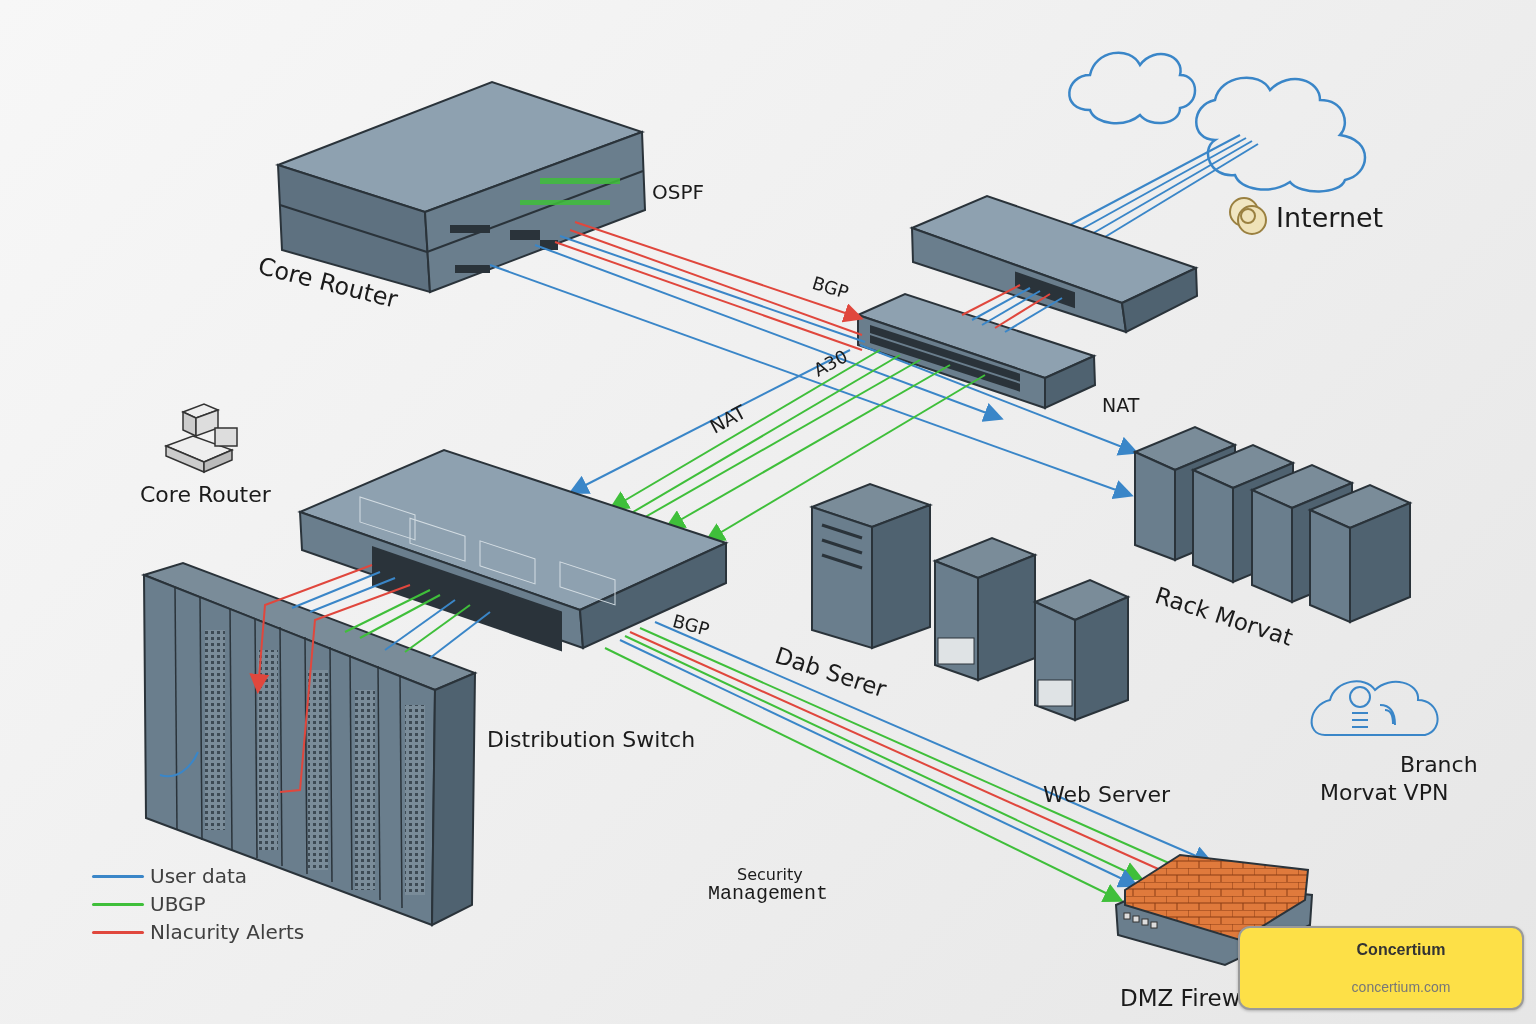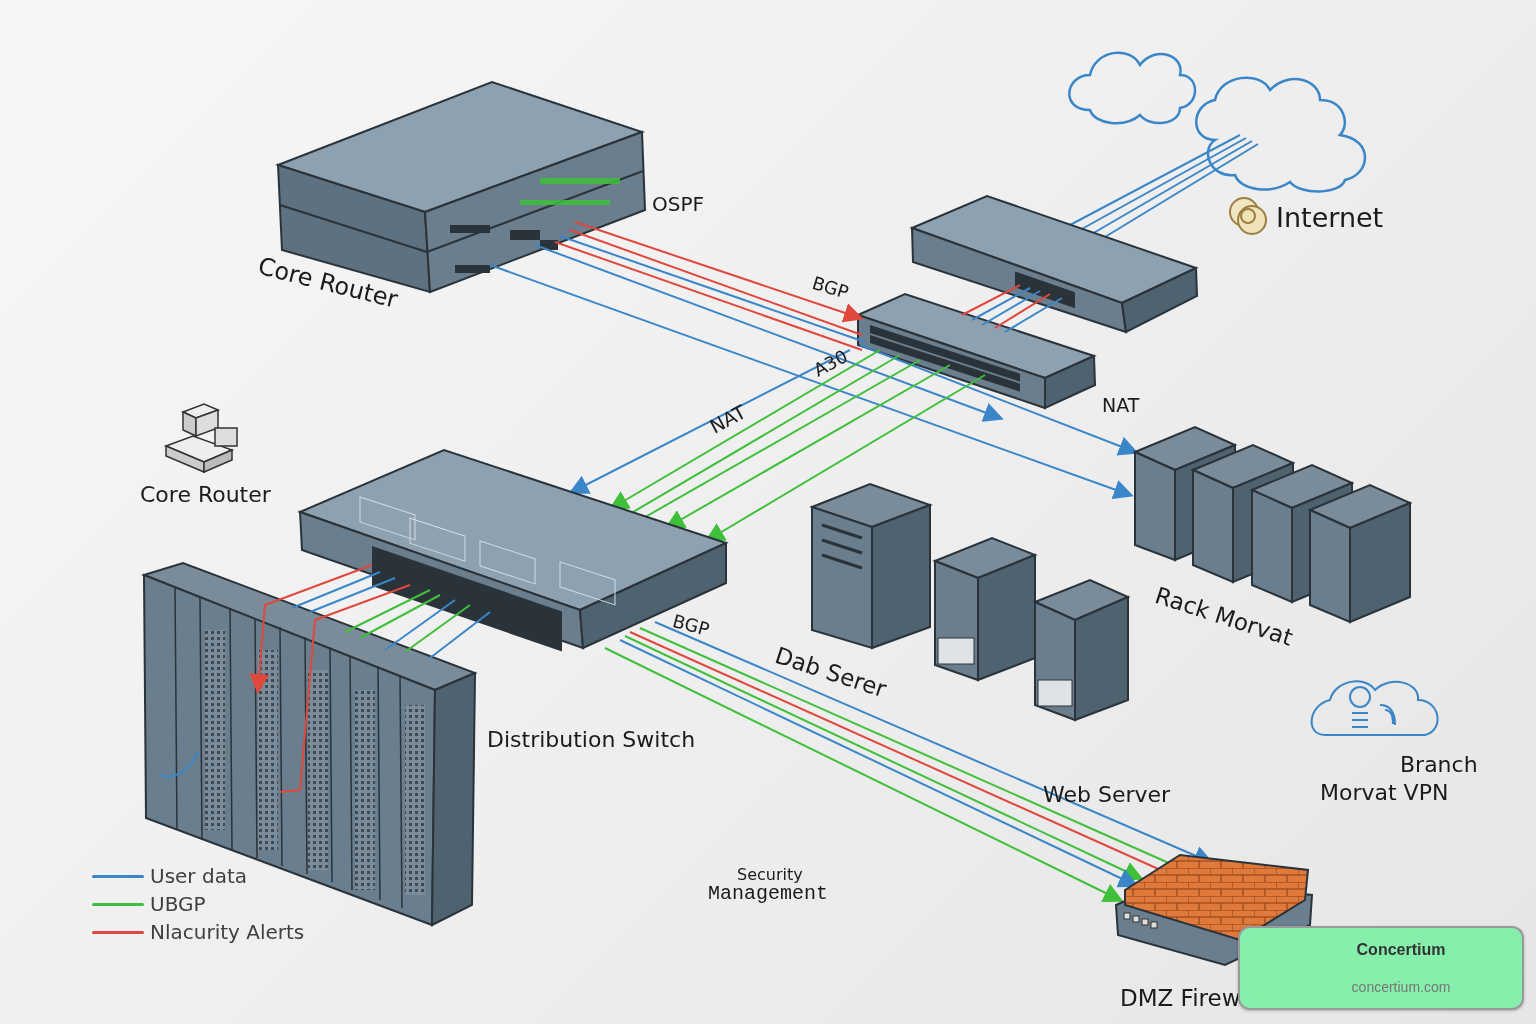--- a/index.html
+++ b/index.html
@@ -5,21 +5,21 @@
   html, body { margin:0; padding:0; }
   body {
     width:1536px; height:1024px; overflow:hidden; position:relative;
     background: linear-gradient(135deg, #f7f7f7 0%, #eeeeee 55%, #e6e6e6 100%);
     font-family: "DejaVu Sans", sans-serif;
   }
   #scene { position:absolute; left:0; top:0; width:1536px; height:1024px; }
   .lbl { position:absolute; color:#1b1b1b; font-family:"DejaVu Sans", sans-serif; white-space:nowrap; }
   .watermark {
     position:absolute; left:1238px; top:926px; width:282px; height:80px;
-    background:#86efac; border:2px solid #9a9a9a; border-radius:12px;
+    background:#fde047; border:2px solid #9a9a9a; border-radius:12px;
     box-shadow:0 1px 3px rgba(0,0,0,0.25);
     display:flex; flex-direction:column; align-items:center; justify-content:center;
   }
   .wm-title { font-family:"Liberation Sans", sans-serif; font-weight:bold; font-size:16px; color:#333; margin-left:40px; }
   .wm-url { font-family:"Liberation Sans", sans-serif; font-size:14px; color:#777; margin-top:20px; margin-left:40px; }
   .legend { position:absolute; left:92px; top:862px; }
   .legend-row { display:flex; align-items:center; height:28px; }
   .legend-swatch { width:52px; height:3px; margin-right:6px; border-radius:2px; }
   .legend-text { font-size:20px; color:#404040; }
 </style>
@@ -250,21 +250,21 @@
     <g fill="#ddd" stroke="#333" stroke-width="1">
       <rect x="1124" y="913" width="6" height="6"></rect>
         <rect x="1133" y="916" width="6" height="6"></rect>
       <rect x="1142" y="919" width="6" height="6"></rect>
         <rect x="1151" y="922" width="6" height="6"></rect>
     </g>
   </g>
 </svg>
 
 <div class="lbl" style="left:262px; top:252px; font-size:24px; transform:rotate(14deg); transform-origin:left top;">Core Router</div>
-<div class="lbl" style="left:652px; top:192px; font-size:20px;">OSPF</div>
+<div class="lbl" style="left:652px; top:180px; font-size:20px;">OSPF</div>
 <div class="lbl" style="left:1276px; top:202px; font-size:27px;">Internet</div>
 <div class="lbl" style="left:816px; top:272px; font-size:18px; transform:rotate(17deg); transform-origin:left top;">BGP</div>
 <div class="lbl" style="left:810px; top:362px; font-size:18px; transform:rotate(-28deg); transform-origin:left top;">A30</div>
 <div class="lbl" style="left:706px; top:418px; font-size:19px; transform:rotate(-28deg); transform-origin:left top;">NAT</div>
 <div class="lbl" style="left:1102px; top:394px; font-size:19px;">NAT</div>
 <div class="lbl" style="left:140px; top:482px; font-size:22px;">Core Router</div>
 <div class="lbl" style="left:1160px; top:582px; font-size:23px; transform:rotate(18deg); transform-origin:left top;">Rack Morvat</div>
 <div class="lbl" style="left:780px; top:642px; font-size:23px; transform:rotate(18deg); transform-origin:left top;">Dab Serer</div>
 <div class="lbl" style="left:676px; top:610px; font-size:18px; transform:rotate(15deg); transform-origin:left top;">BGP</div>
 <div class="lbl" style="left:487px; top:727px; font-size:22px;">Distribution Switch</div>

